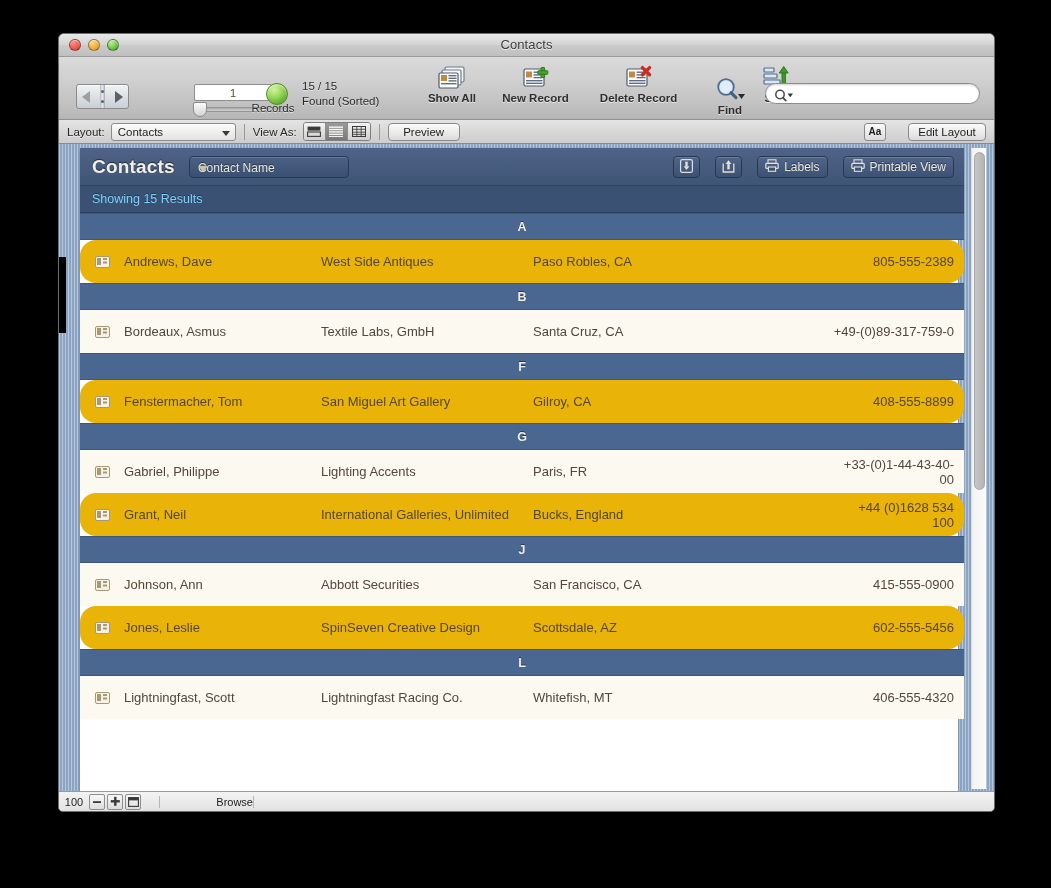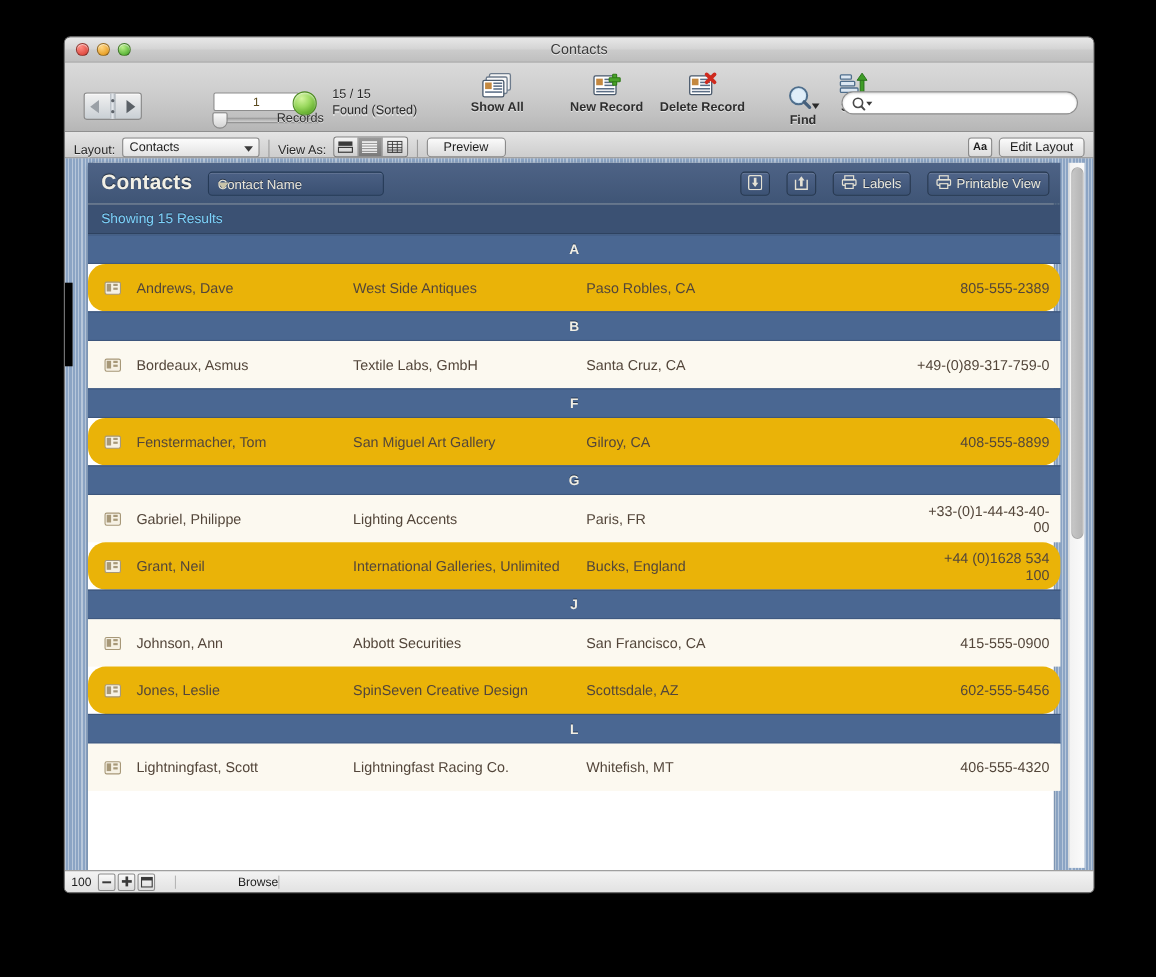--- a/index.html
+++ b/index.html
@@ -87,21 +87,21 @@
 
   #foundCount { position:absolute; left:243px; top:22px; font-size:11.5px; color:#2a2a2a;
             line-height:15px; text-shadow:0 1px 0 rgba(255,255,255,.6); }
 
   
   .ico-stack { position:absolute; left:50%; transform:translateX(-50%); top:8px; }
 
   
   #layoutbar { height:24px; position:relative;
       background:linear-gradient(to bottom,#e4e4e4,#cdcdcd);
-      border-bottom:1px solid #8a8a8a; display:flex; align-items:flex-end; }
+      border-bottom:1px solid #8a8a8a; display:flex; align-items:center; }
   .lb-text { font-size:11.5px; color:#262626; text-shadow:0 1px 0 rgba(255,255,255,.6); }
   #layoutSelect { width:125px; height:18px; border:1px solid #8c8c8c; border-radius:3px;
       background:linear-gradient(to bottom,#fcfcfc,#e2e2e2);
       font-size:11.5px; color:#1d1d1d; padding-left:6px; line-height:16px; position:relative; }
   #layoutSelect .chev { position:absolute; right:5px; top:7px; width:0;height:0;
       border-left:4px solid transparent;border-right:4px solid transparent;border-top:5px solid #3a3a3a; }
   .sep { width:1px; height:16px; background:#9b9b9b; margin:0 8px; }
   #viewAsGroup { display:flex; border:1px solid #7e7e7e; border-radius:3px; overflow:hidden; }
   .vbtn { width:22px; height:17px; background:linear-gradient(to bottom,#f4f4f4,#cfcfcf);
           display:flex; align-items:center; justify-content:center; border-right:1px solid #8d8d8d; }
@@ -248,21 +248,21 @@
               <rect x="11.5" y="10" width="8" height="1.4"></rect>
               <rect x="11.5" y="12.6" width="8" height="1.4"></rect>
               <rect x="11.5" y="15.2" width="8" height="1.4"></rect>
               <rect x="4" y="18" width="15.5" height="1.4"></rect>
             </g>
           </svg>
         </span>
         <span class="tb-label">Show All</span>
       </div>
 
-      <div class="tb-item" style="left:440px; width:105px;">
+      <div class="tb-item" style="left:424px; width:105px;">
         <span class="ico-stack">
           <svg width="30" height="28" viewBox="0 0 30 28">
             <rect x="3" y="4" width="20" height="17" rx="1.5" fill="#fff" stroke="#4a5a6d" stroke-width="1.2"></rect>
             <rect x="5" y="6.5" width="6" height="6" fill="#c4883f"></rect>
             <g fill="#5b6e86">
               <rect x="12.5" y="6.5" width="9" height="1.4"></rect>
               <rect x="12.5" y="9.2" width="9" height="1.4"></rect>
               <rect x="12.5" y="11.9" width="9" height="1.4"></rect>
               <rect x="5" y="15" width="16.5" height="1.4"></rect>
               <rect x="5" y="17.6" width="16.5" height="1.4"></rect>
@@ -373,21 +373,21 @@
                 <line x1="4.8" y1="0.5" x2="4.8" y2="10.5"></line>
                 <line x1="9.2" y1="0.5" x2="9.2" y2="10.5"></line>
               </g>
             </svg>
         </div>
       </div>
       <div class="sep"></div>
       <div id="previewBtn">Preview</div>
       <div style="flex:1"></div>
       <div id="textBtn">Aa</div>
-      <div id="editLayoutBtn" style="margin:0 8px 0 6px;">Edit Layout</div>
+      <div id="editLayoutBtn" style="margin:0 8px 0 22px;">Edit Layout</div>
     </div>
 
     <div id="content">
       <div id="leftNotch"></div>
 
       <div id="page">
 
         <div id="panel">
 
           <div id="panelHeader">

